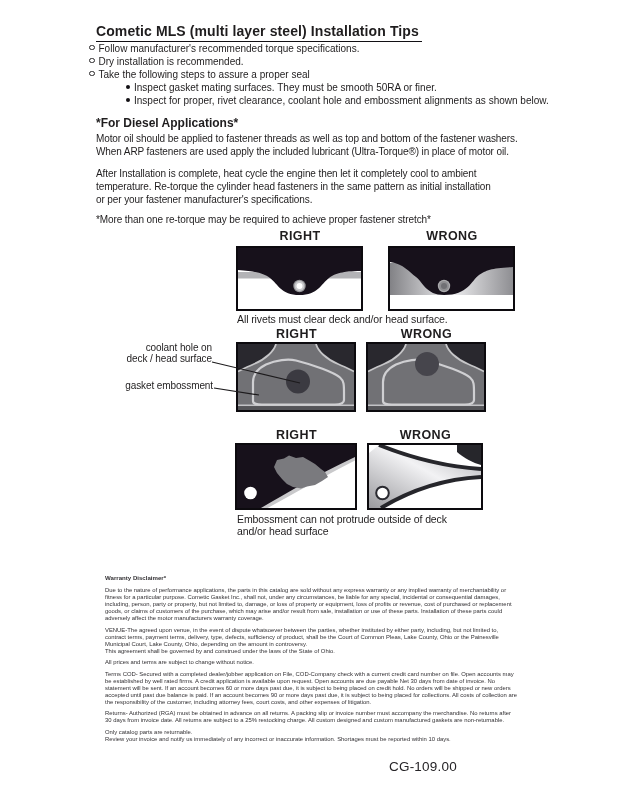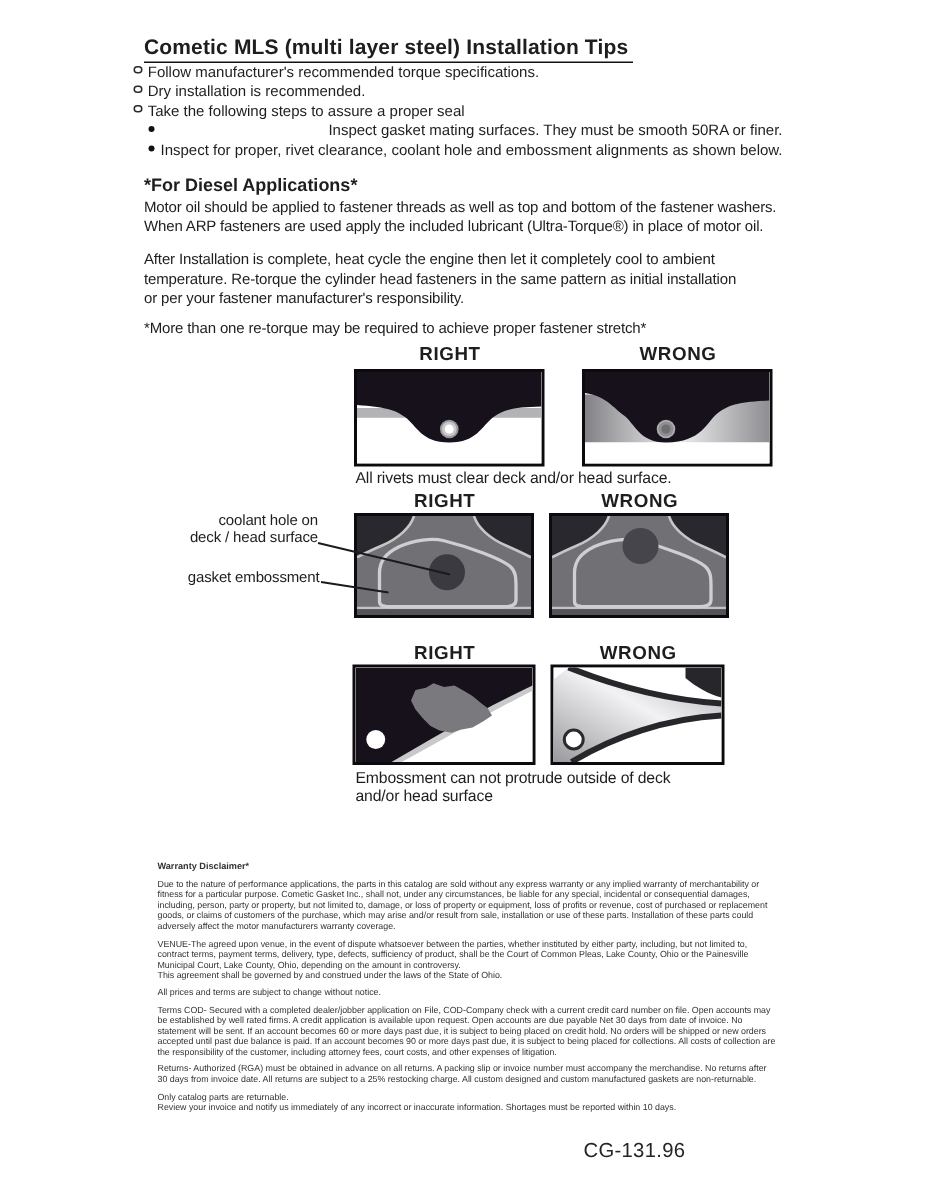--- a/index.html
+++ b/index.html
@@ -10,21 +10,21 @@
   .abs { position:absolute; }
   .nowrap { white-space:nowrap; }
 
   .title {
     left:96px; top:23px; font-size:14px; font-weight:bold; letter-spacing:.1px;
     border-bottom:1.6px solid #121014; padding:0 3px 2px 0; white-space:nowrap;
   }
 
   .tips { left:89px; top:42px; font-size:10px; line-height:13px; }
   .trow { display:flex; align-items:baseline; white-space:nowrap; }
-  .trow.sub { margin-left:10px;justify-content:space-between; }
+  .trow.sub { margin-left:37px; }
   .dot-open {
     width:3.5px; height:3.5px; border:1px solid #2a282a; border-radius:50%;
     display:inline-block; margin-right:4px; position:relative; top:-2px; flex:none;
   }
   .dot-fill {
     width:4px; height:4px; background:#121014; border-radius:50%;
     display:inline-block; margin-right:4px; position:relative; top:-2px; flex:none;
   }
 
   .dhead { left:96px; top:116px; font-size:12px; font-weight:bold; white-space:nowrap; }
@@ -80,21 +80,21 @@
   <div class="abs dhead">*For Diesel Applications*</div>
 
   <div class="abs body-par par1">
     <div class="nowrap">Motor oil should be applied to fastener threads as well as top and bottom of the fastener washers.</div>
     <div class="nowrap">When ARP fasteners are used apply the included lubricant (Ultra-Torque®) in place of motor oil.</div>
   </div>
 
   <div class="abs body-par par2">
     <div class="nowrap">After Installation is complete, heat cycle the engine then let it completely cool to ambient</div>
     <div class="nowrap">temperature. Re-torque the cylinder head fasteners in the same pattern as initial installation</div>
-    <div class="nowrap">or per your fastener manufacturer's responsibility.</div>
+    <div class="nowrap">or per your fastener manufacturer's specifications.</div>
   </div>
 
   <div class="abs note">*More than one re-torque may be required to achieve proper fastener stretch*</div>
 
   <div class="abs rw-label" style="left:236px; top:229px; width:128px;">RIGHT</div>
   <div class="abs rw-label" style="left:388px; top:229px; width:128px;">WRONG</div>
 
   <div class="dbox" style="left:236px; top:246px; width:123px; height:61px;">
     <svg width="123" height="61" viewBox="0 0 123 61">
       <rect x="0" y="0" width="123" height="61" fill="#ffffff"></rect>
@@ -209,15 +209,15 @@
     <p>Due to the nature of performance applications, the parts in this catalog are sold without any express warranty or any implied warranty of merchantability or fitness for a particular purpose.  Cometic Gasket Inc., shall not, under any circumstances, be liable for any special, incidental or consequential damages, including, person, party or property, but not limited to, damage, or loss of property or equipment, loss of profits or revenue, cost of purchased or replacement goods, or claims of customers of the purchase, which may arise and/or result from sale, installation or use of these parts.  Installation of these parts could adversely affect the motor manufacturers warranty coverage.</p>
     <p class="tight">VENUE-The agreed upon venue, in the event of dispute whatsoever between the parties, whether instituted by either party, including, but not limited to, contract terms, payment terms, delivery, type, defects, sufficiency of product, shall be the Court of Common Pleas, Lake County, Ohio or the Painesville Municipal Court, Lake County, Ohio, depending on the amount in controversy.</p>
     <p>This agreement shall be governed by and construed under the laws of the State of Ohio.</p>
     <p>All prices and terms are subject to change without notice.</p>
     <p>Terms COD- Secured with a completed dealer/jobber application on File, COD-Company check with a current credit card number on file.  Open accounts may be established by well rated firms.  A credit application is available upon request.  Open accounts are due payable Net 30 days from date of invoice.  No statement will be sent.  If an account becomes 60 or more days past due, it is subject to being placed on credit hold.  No orders will be shipped or new orders accepted until past due balance is paid.  If an account becomes 90 or more days past due, it is subject to being placed for collections.  All costs of collection are the responsibility of the customer, including attorney fees, court costs, and other expenses of litigation.</p>
     <p>Returns- Authorized (RGA) must be obtained in advance on all returns.  A packing slip or invoice number must accompany the merchandise.  No returns after 30 days from invoice date.  All returns are subject to a 25% restocking charge.  All custom designed and custom manufactured gaskets are non-returnable.</p>
     <p class="tight">Only catalog parts are returnable.</p>
     <p>Review your invoice and notify us immediately of any incorrect or inaccurate information.  Shortages must be reported within 10 days.</p>
   </div>
 
-  <div class="abs doccode">CG-131.96</div>
+  <div class="abs doccode">CG-109.00</div>
 
 </div>
 
 </body></html>

